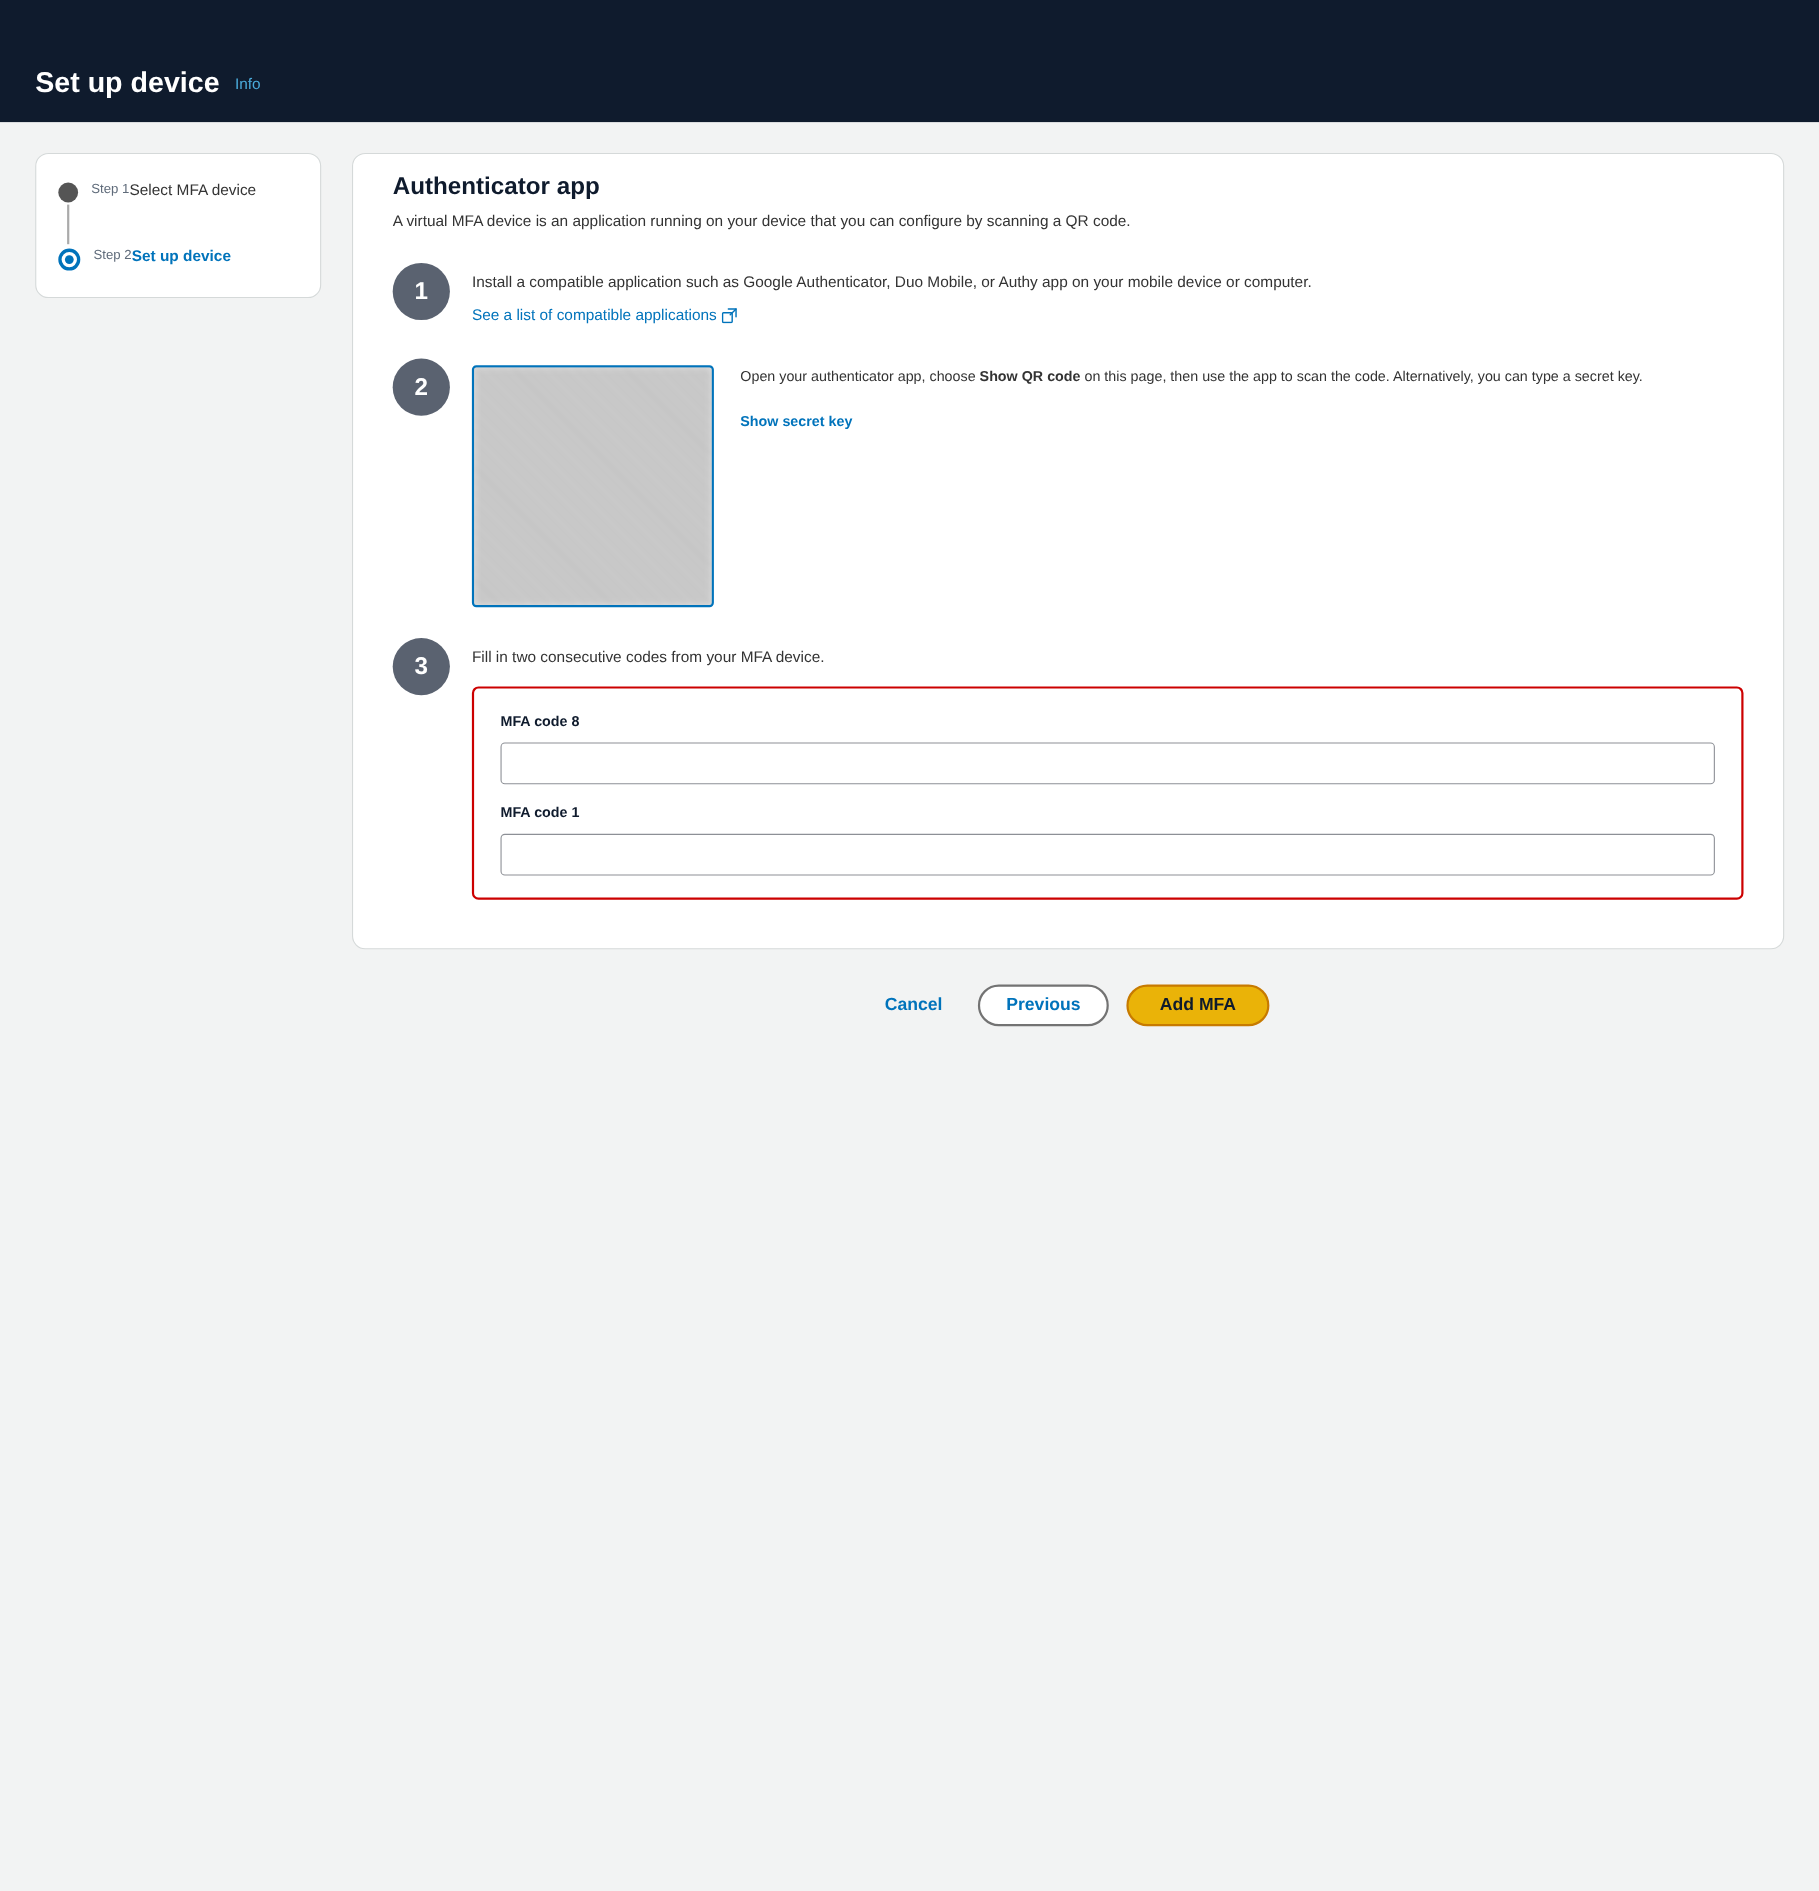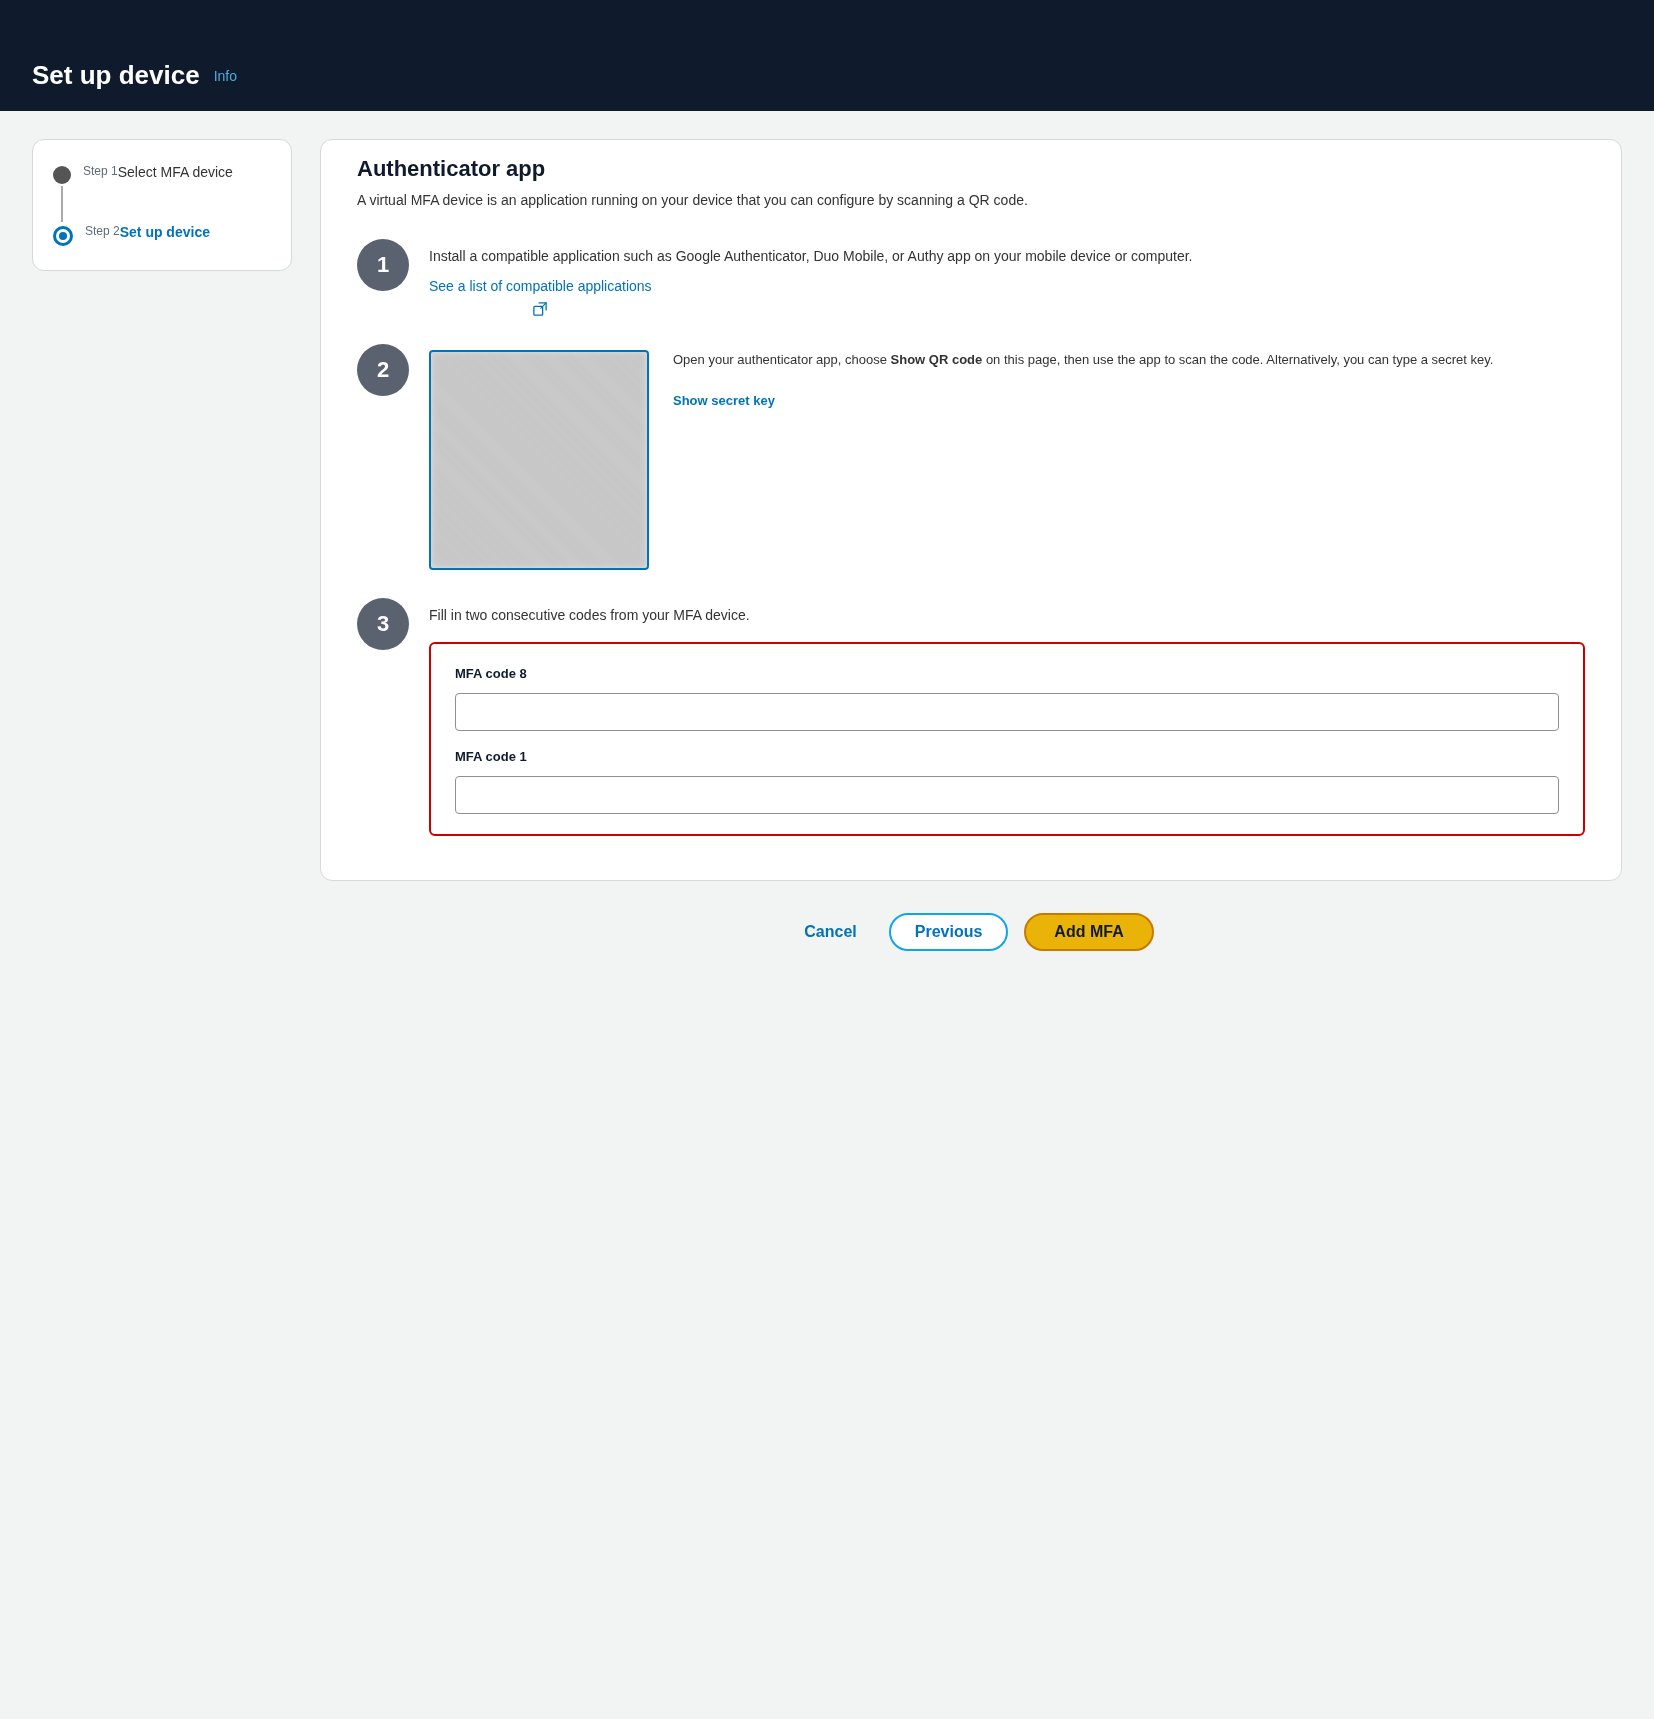--- a/index.html
+++ b/index.html
@@ -153,21 +153,20 @@
       padding-top: 6px;
     }
     .step-content p { margin-bottom: 8px; }
     .compatible-link {
       color: #0073bb;
       text-decoration: none;
       cursor: pointer;
       display: inline-flex;
       align-items: center;
       gap: 4px;
-      flex-direction: column;
     }
     
     .step2-body {
       display: flex;
       gap: 24px;
       align-items: flex-start;
     }
     .qr-container {
       border: 2px solid #0073bb;
       border-radius: 4px;
@@ -245,21 +244,21 @@
       background: none;
       border: none;
       color: #0073bb;
       font-size: 16px;
       font-weight: 700;
       cursor: pointer;
       padding: 8px 16px;
     }
     .btn-previous {
       background: #fff;
-      border: 2px solid #0ea5e9;
+      border: 2px solid #737373;
       color: #0073bb;
       font-size: 16px;
       font-weight: 700;
       border-radius: 20px;
       padding: 8px 24px;
       cursor: pointer;
     }
     .btn-add-mfa {
       background: #eab308;
       border: 2px solid #c77a00;

